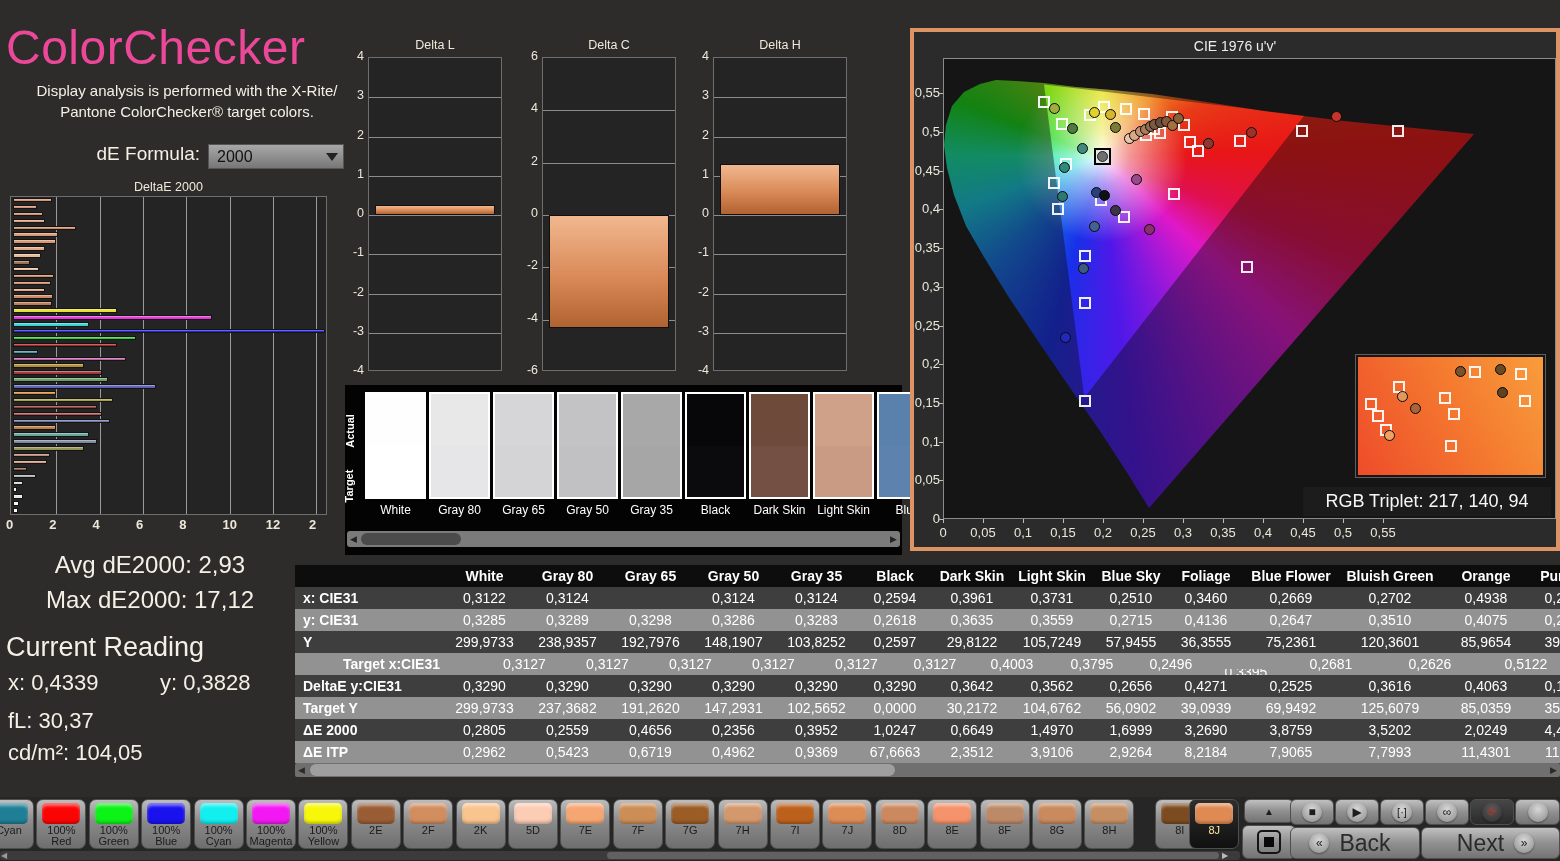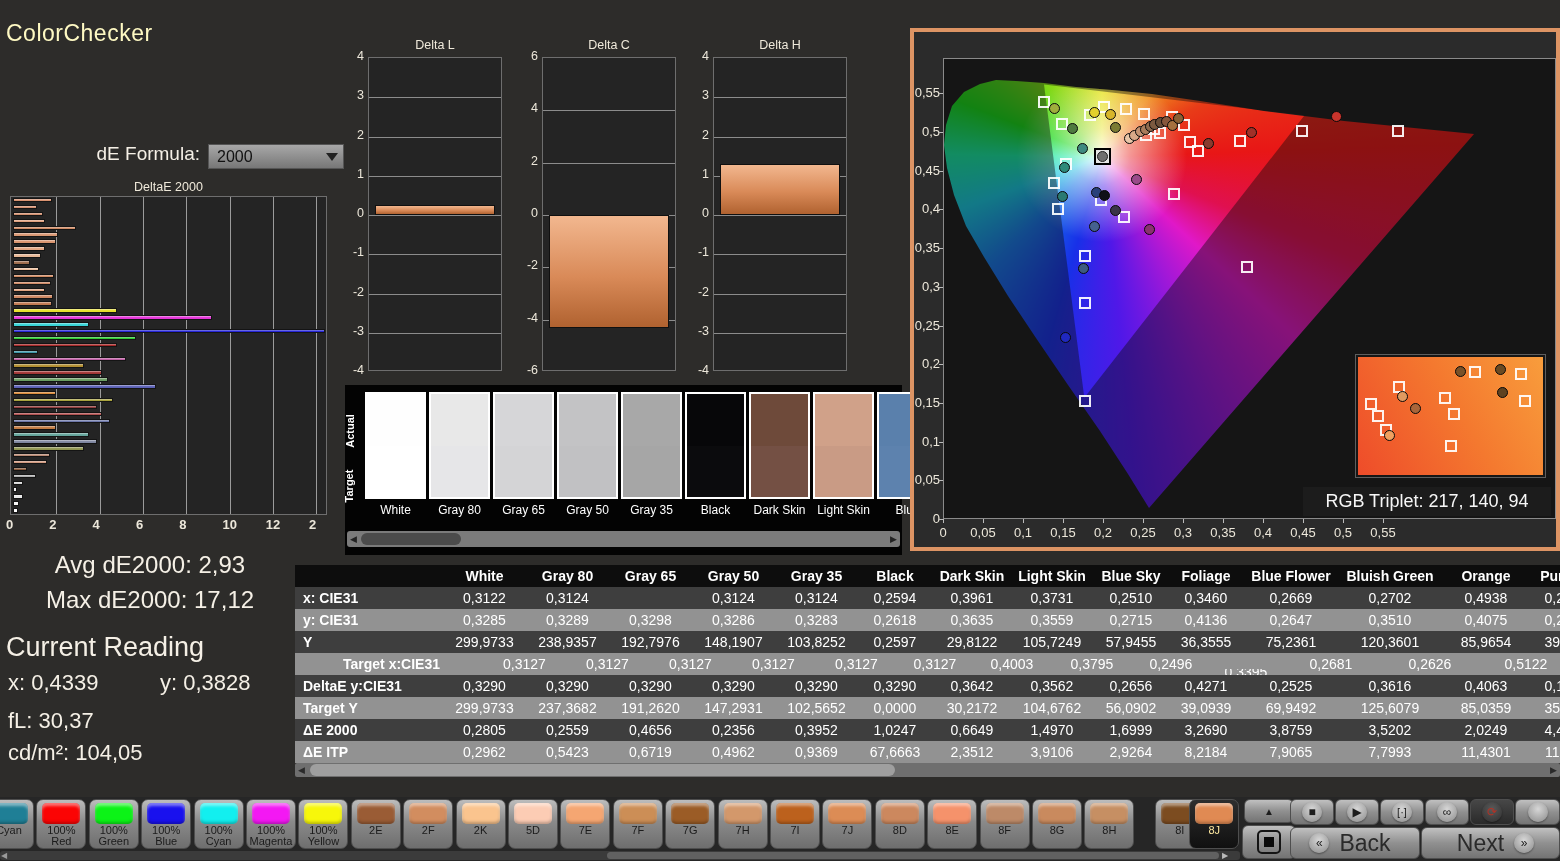--- a/index.html
+++ b/index.html
@@ -1,20 +1,20 @@
 <!DOCTYPE html>
 <html><head>
 <meta charset="utf-8">
 <style>
   html,body{margin:0;padding:0;background:#1a1a1a;}
   .app{position:relative;width:1560px;height:861px;background:#2d2c2a;overflow:hidden;
        font-family:"Liberation Sans",sans-serif;color:#f4efe4;}
   .abs{position:absolute;}
   
-  .title{left:6px;top:20px;font-size:23px;font-weight:400;color:#fef9c3;letter-spacing:.5px;}
+  .title{left:6px;top:20px;font-size:48px;font-weight:400;color:#ec4899;letter-spacing:.5px;}
   .desc{left:24px;top:80px;width:326px;text-align:center;font-size:15px;line-height:21px;color:#f5f0e6;}
   .formula-label{left:0;top:143px;width:200px;text-align:right;font-size:19px;color:#f5f0e6;}
   .formula-select{left:208px;top:144px;width:136px;height:25px;background:linear-gradient(#a8a8a8,#777);
       border:1px solid #555;color:#111;font-size:16px;display:flex;align-items:center;padding-left:8px;box-sizing:border-box;}
   .formula-arrow{position:absolute;right:5px;top:8px;width:0;height:0;border-left:6px solid transparent;
       border-right:6px solid transparent;border-top:8px solid #222;}
   
   .chart-title{font-size:12.5px;color:#efe9da;text-align:center;}
   .plot{background:#242424;border:1px solid #6e6e6e;box-sizing:border-box;}
   .gridv{position:absolute;top:0;bottom:0;width:1px;background:#9b9b9b;}
@@ -88,20 +88,21 @@
   .stopicon div{width:10px;height:10px;background:#0a0a0a;}
   .scrollstrip{position:absolute;left:0;top:54px;width:1240px;height:9px;background:#3b3b3b;border-radius:3px;}
   .scrollthumb{position:absolute;left:607px;top:1px;width:612px;height:7px;background:#616161;border-radius:4px;}
 </style>
 </head>
 <body>
 
 <div class="app">
 
   <div class="abs title">ColorChecker</div>
+  <div class="abs desc">Display analysis is performed with the X-Rite/ Pantone ColorChecker® target colors.</div>
   <div class="abs formula-label">dE Formula:</div>
   <div class="abs formula-select">
     <span>2000</span>
     <span class="formula-arrow"></span>
   </div>
 
   <div class="abs chart-title" style="left:10px;top:180px;width:317px;">DeltaE 2000</div>
   <div class="abs plot" id="de-chart" style="left:10px;top:196px;width:317px;height:319px;">
       <div class="gridv" style="left: 45.3px;"></div>
       <div class="gridv" style="left: 88.6px;"></div>
@@ -286,20 +287,21 @@
 
   <div class="abs avg">Avg dE2000: 2,93</div>
   <div class="abs max">Max dE2000: 17,12</div>
   <div class="abs curr">Current Reading</div>
   <div class="abs read" style="left:8px;top:670px;">x: 0,4339</div>
   <div class="abs read" style="left:160px;top:670px;">y: 0,3828</div>
   <div class="abs read" style="left:8px;top:708px;">fL: 30,37</div>
   <div class="abs read" style="left:8px;top:740px;">cd/m²: 104,05</div>
 
   <div class="abs cie">
+    <div class="cie-title">CIE 1976 u'v'</div>
     <div class="cie-plot">
       <div class="horseshoe"></div>
       <div class="whiteglow" style="clip-path:polygon(530px 75px,400px 62px,320px 52px,256px 42px,208px 35px,168px 31px,132px 28px,100px 24px,72px 22px,52px 21px,36px 25px,20px 33px,8px 47px,2px 66px,0px 86px,3px 109px,10px 136px,22px 167px,40px 198px,64px 237px,92px 279px,124px 326px,156px 372px,184px 415px,205px 449px);"></div>
       <svg width="613" height="461" style="position:absolute;left:0;top:0;">
         <path d="M0,0 H613 V461 H0 Z M360.6,56.3 L100,25.6 L140.3,338.8 Z" fill="rgba(12,12,12,0.42)" fill-rule="evenodd"></path>
       </svg>
       <div id="cie-markers">
           <div class="tgt-sq" style="left: 94px; top: 37.04px;"></div>
           <div class="tgt-sq" style="left: 112.4px; top: 58.712px;"></div>
           <div class="tgt-sq" style="left: 140.4px; top: 50.198px;"></div>

